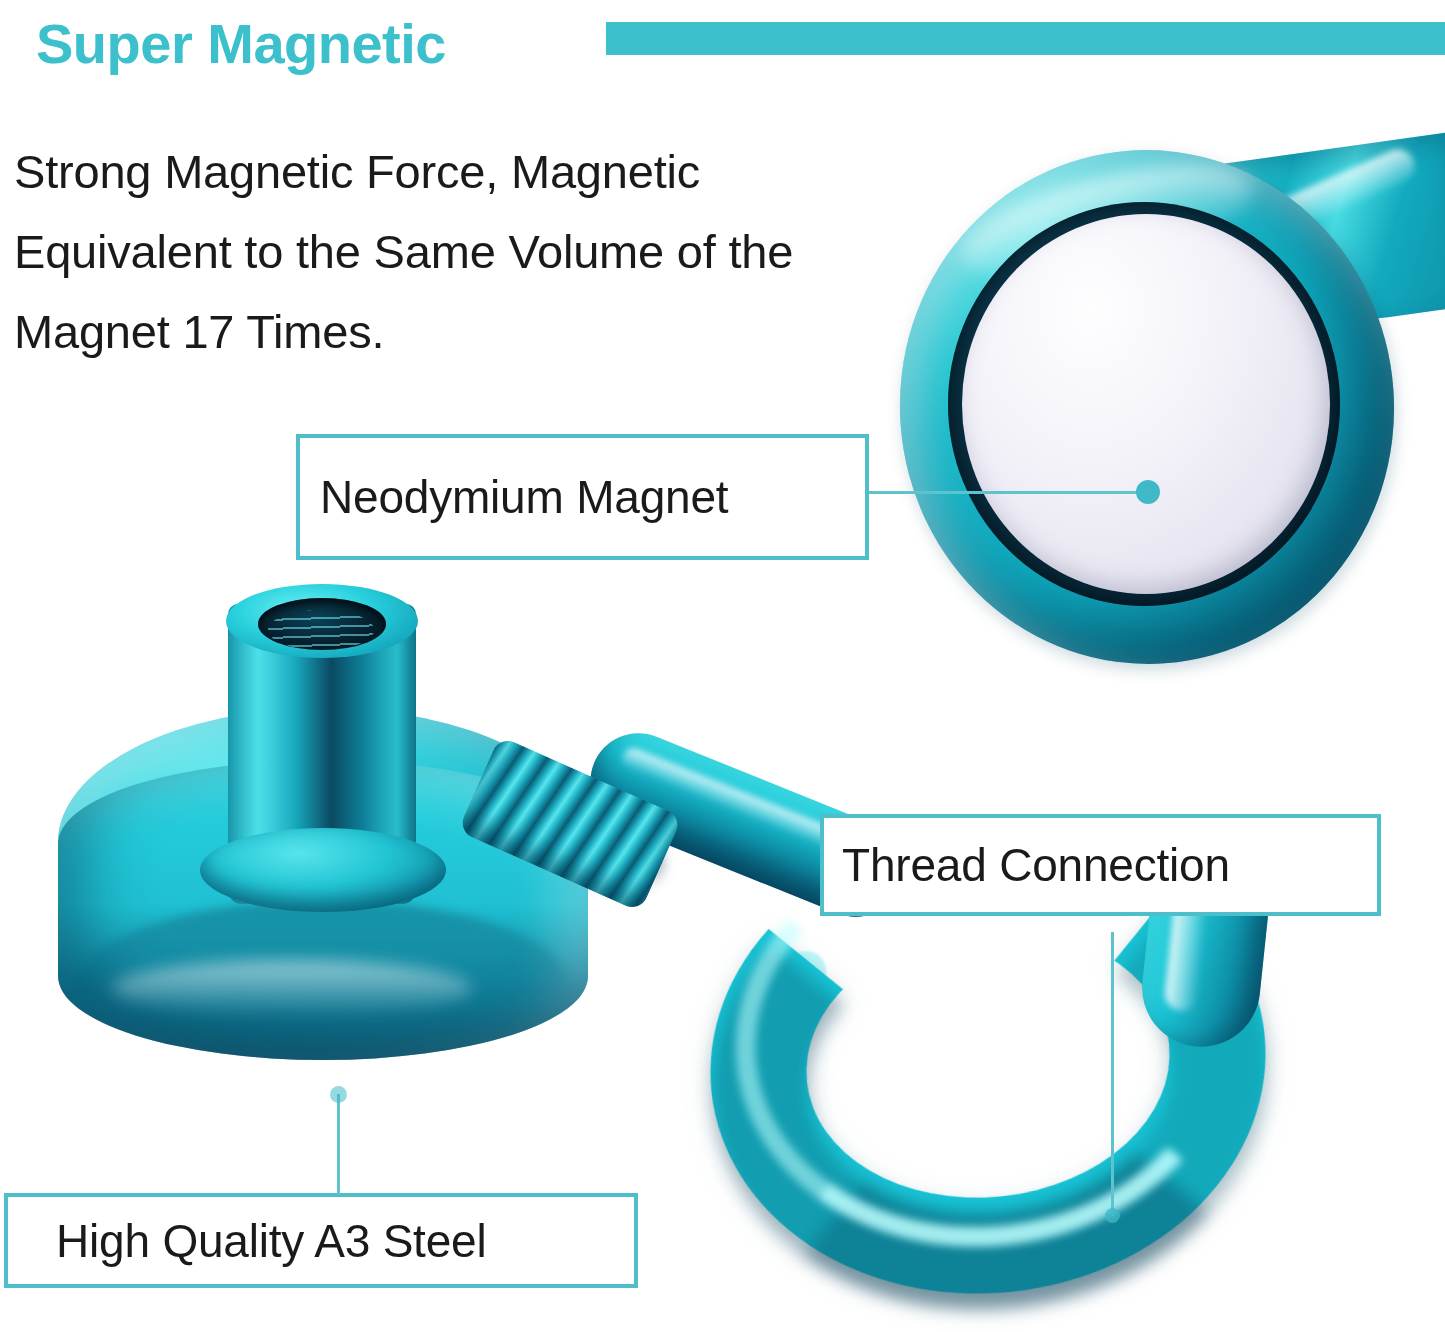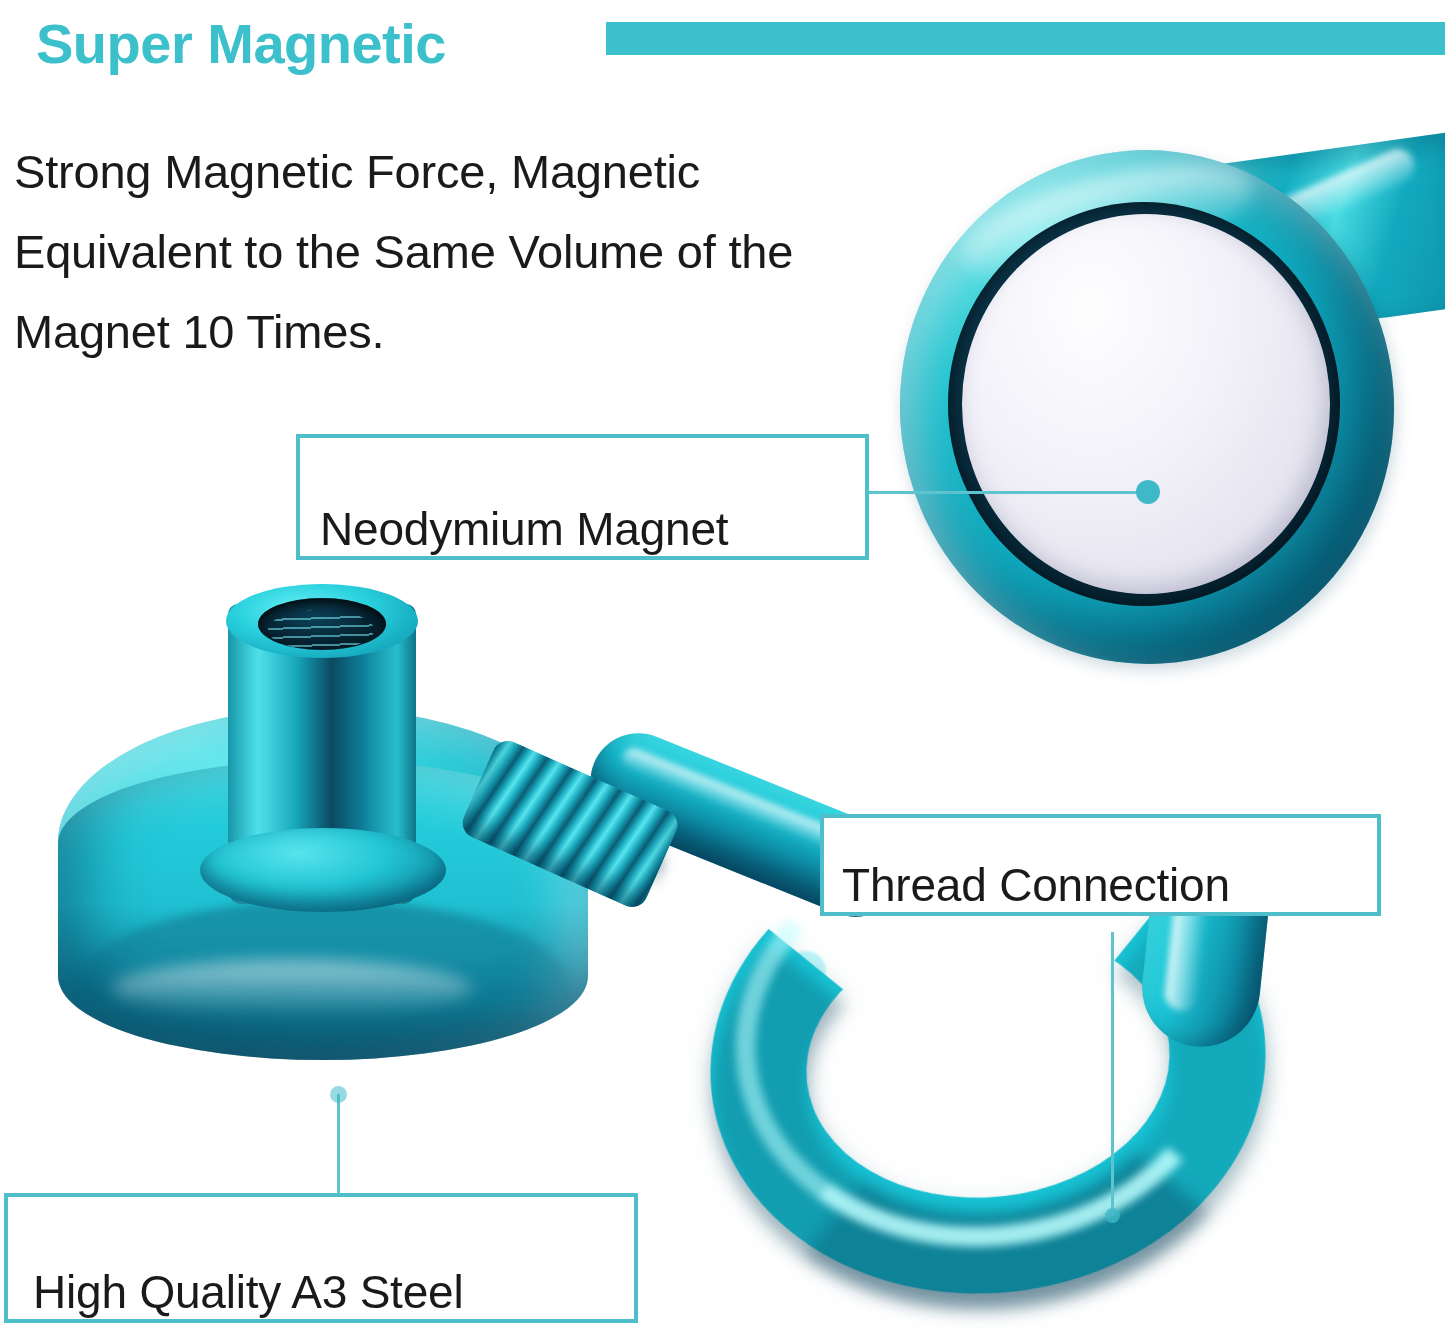--- a/index.html
+++ b/index.html
@@ -29,31 +29,31 @@
     width:900px;
     font-size:47px; line-height:80px; color:#1a1a1a;
     letter-spacing:-0.2px;
   }
 
   
   .callout-box{
     position:absolute;
     border:4px solid #4FBECB;
     background:#ffffff;
-    display:flex; align-items:flex-end;
+    display:flex; align-items:center;
     z-index:40;
   }
   .callout-box span{
     font-size:46px; color:#1a1a1a; white-space:nowrap;
     letter-spacing:-0.2px;
   }
 
   #callout-neodymium{ left:296px; top:434px; width:573px; height:126px; padding-left:20px; }
   #callout-thread{    left:820px; top:814px; width:561px; height:102px; padding-left:18px; }
-  #callout-steel{     left:4px;  top:1193px; width:634px; height:130px; padding-left:25px; }
+  #callout-steel{     left:4px;  top:1193px; width:634px; height:95px; padding-left:48px; }
 
   
   .leader-h{ position:absolute; height:3px; background:#5FC3CE; z-index:45; }
   .leader-v{ position:absolute; width:3px; background:#5FC3CE; z-index:45; }
   .leader-dot{
     position:absolute; border-radius:50%;
     background:#3FB9C7; z-index:46;
   }
   #leader-neo-line{ left:869px; top:491px; width:280px; }
   #leader-neo-dot { left:1136px; top:480px; width:24px; height:24px; }
@@ -296,21 +296,21 @@
     filter:blur(1px);
   }
 </style>
 </head>
 <body>
 
 <div id="header-title" style="color: rgb(59, 192, 204);">Super Magnetic</div>
 
 <div id="header-rule" style="background: rgb(59, 192, 204);"></div>
 
-<div id="intro-paragraph">Strong Magnetic Force, Magnetic Equivalent to the Same Volume of the Magnet 10 Times.</div>
+<div id="intro-paragraph">Strong Magnetic Force, Magnetic Equivalent to the Same Volume of the Magnet 17 Times.</div>
 
 <div id="magnet-face-group">
   <div id="magnet-hook-arm-top"></div>
   <div id="magnet-face-ring">
     <div id="magnet-face-ring-shine"></div>
   </div>
   <div id="magnet-face-innerring"></div>
   <div id="magnet-face-disc"></div>
 </div>
 

